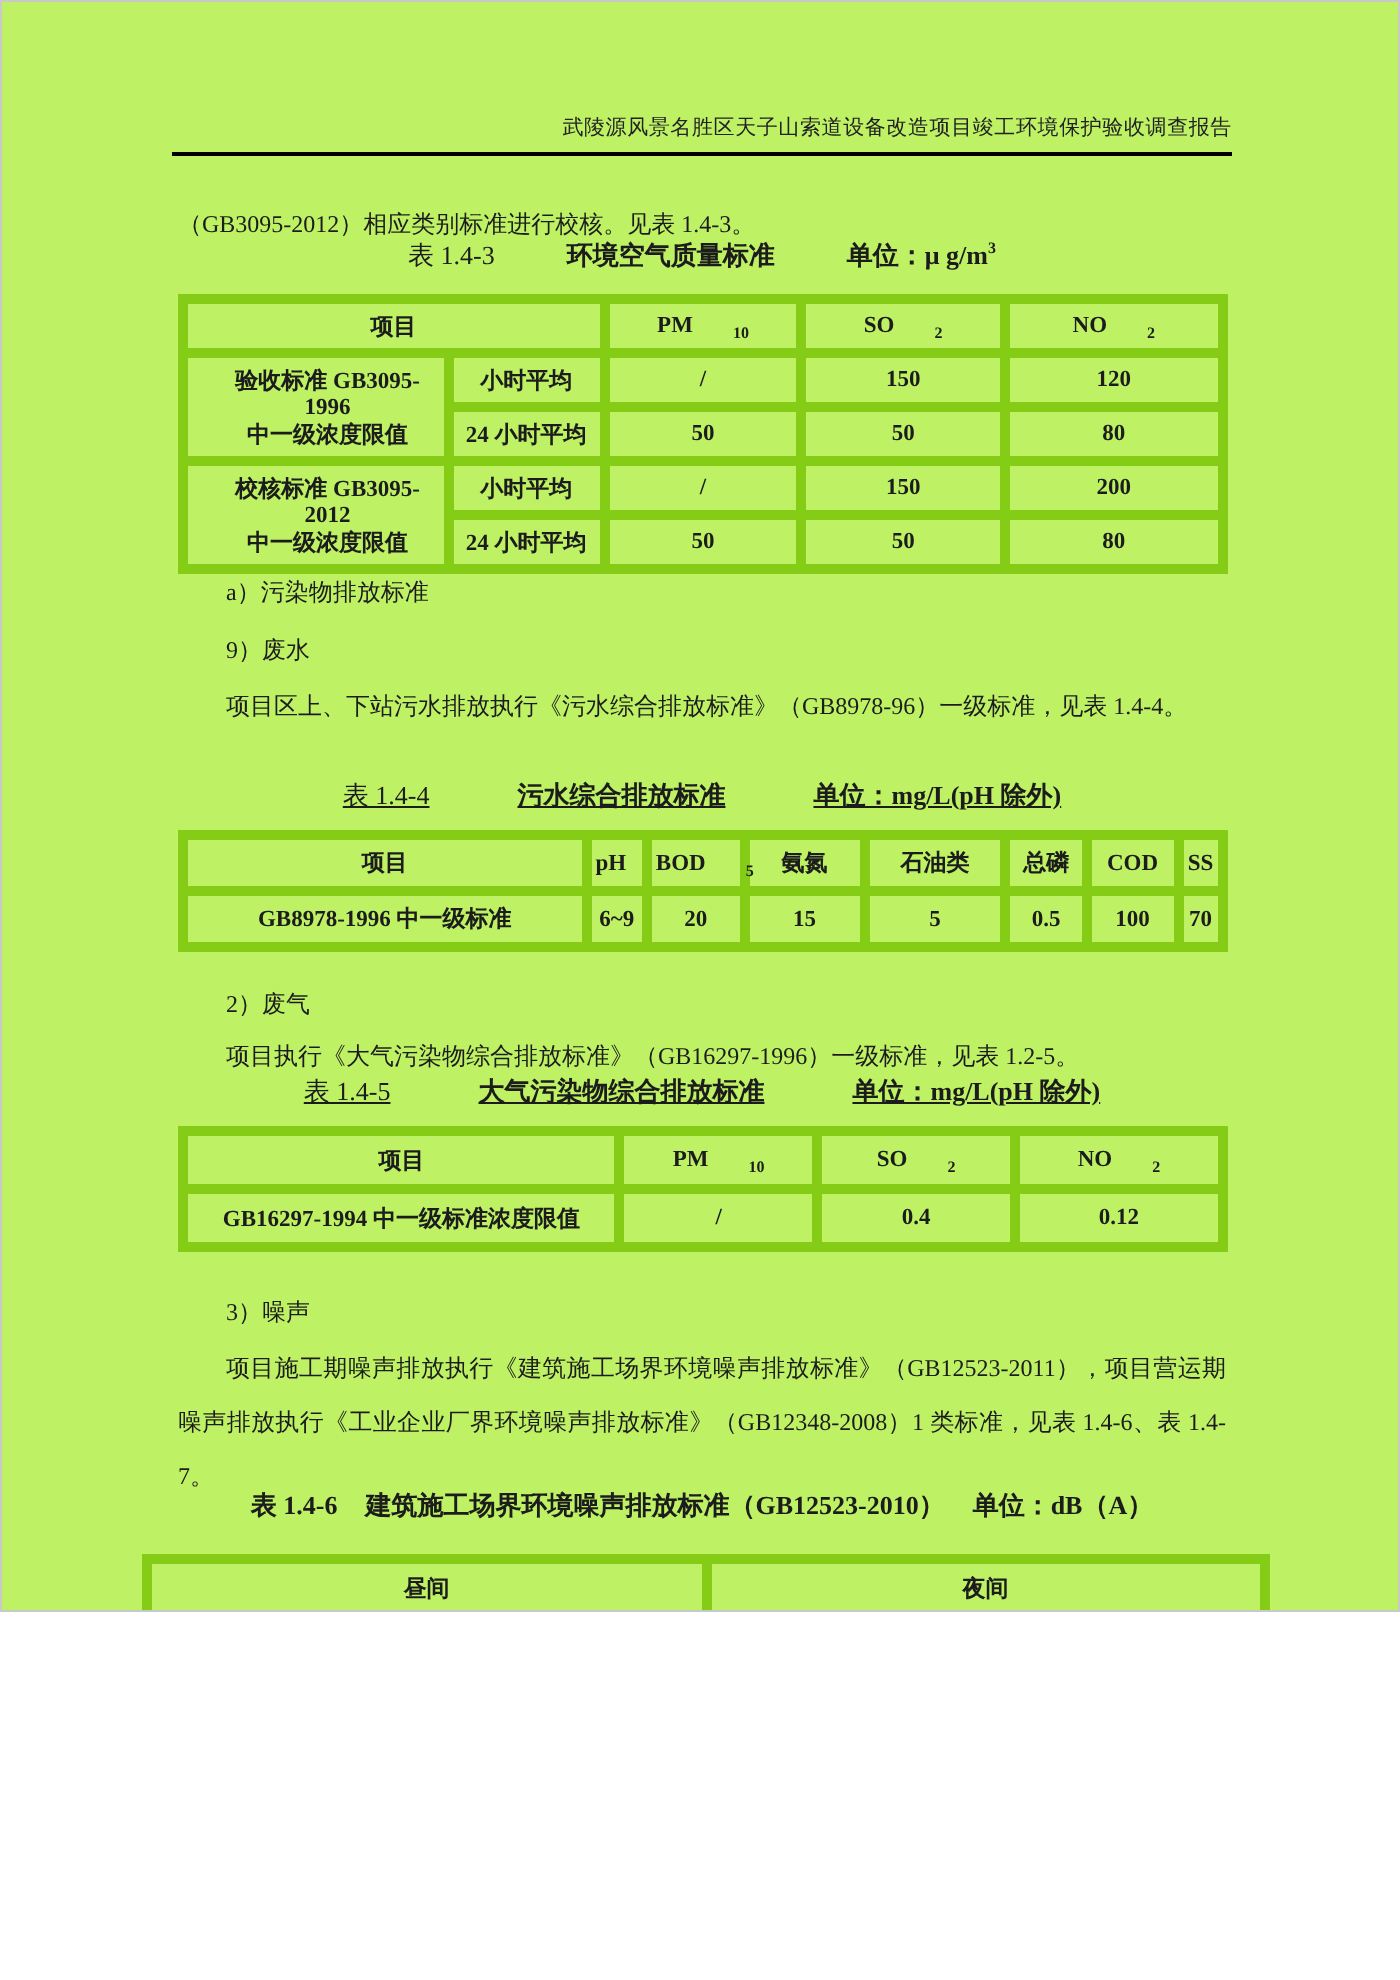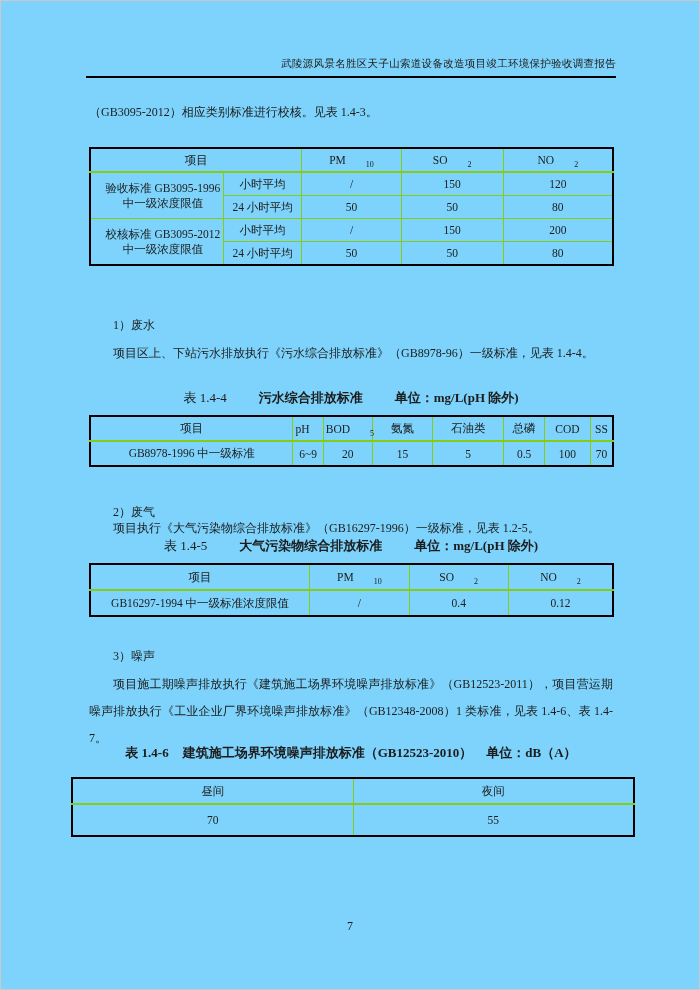--- a/index.html
+++ b/index.html
@@ -1,18 +1,18 @@
 <!DOCTYPE html>
 <html><head>
 <meta charset="utf-8">
 <style>
   html,body { margin:0; padding:0; background:#ffffff; }
   .page {
-    position:relative; width:700px; height:990px; box-sizing:border-box;
-    background:#7dd3fc; border:1px solid #c9c9c9; overflow:hidden;
+    position:relative; width:700px; height:806px; box-sizing:border-box;
+    background:#bef264; border:1px solid #c9c9c9; overflow:hidden;
     font-family:"Liberation Serif","DejaVu Serif",serif; color:#1c1c1c;
   }
   .doc-header {
     position:absolute; top:56px; left:85px; width:530px;
     text-align:right; font-size:10.5px; letter-spacing:0.3px; color:#222;
   }
   .header-rule {
     position:absolute; top:75px; left:85px; width:530px; height:2px; background:#000;
   }
   .blk { display:block;margin-left:12px; }
@@ -25,44 +25,49 @@
   }
   .tcaption .tnum { font-weight:normal; }
   .tcaption .ttitle, .tcaption .tunit { font-weight:bold; }
   .tcaption.bold-num .tnum { font-weight:bold; }
   table.tbl {
     position:absolute; left:88px; width:525px;
     border-collapse:collapse; table-layout:fixed;
     font-size:11.5px; text-align:center; color:#1c1c1c;
     border:2px solid #000;
   }
-  table.tbl td { border:1px solid #84cc16; padding:1px 2px; }
+  table.tbl td { border:5px solid #84cc16; padding:1px 2px;font-weight:bold; }
   table.tbl tr.hdr td { border-bottom-width:2px; }
   sub { font-size:8px; line-height:0;margin-left:20px; }
   sup { font-size:8px; line-height:0; }
-  .gap36 { gap:36px; } .gap44 { gap:32px; } .gap14 { gap:14px; }
+  .gap36 { gap:36px; } .gap44 { gap:44px;text-decoration:underline; } .gap14 { gap:14px; }
   .t3 td { height:20px; }
   .t4 td { height:21px; }
   .t5 td { height:22px; }
   .t6 { left:70px !important; width:564px !important; }
   .t6 td.h { height:22px; } .t6 td.d { height:28px; }
   .pagenum { position:absolute; top:918px; left:0; width:100%; text-align:center; font-size:12px; }
 </style>
 </head>
 <body>
 
 <div class="page">
 
   <div class="doc-header">
     <span>武陵源风景名胜区天子山索道设备改造项目竣工环境保护验收调查报告</span>
   </div>
   <div class="header-rule"></div>
 
   <p class="bodytext noindent" style="top:86px;">（GB3095-2012）相应类别标准进行校核。见表 1.4-3。</p>
 
+  <div class="tcaption gap36" style="top:118px;">
+    <span class="tnum">表 1.4-3</span>
+    <span class="ttitle">环境空气质量标准</span>
+    <span class="tunit"><span>单位：μ g/m</span><sup>3</sup></span>
+  </div>
 
   <table class="tbl t3" style="top:146px;">
     <colgroup>
         <col style="width:25.5%">
         <col style="width:15%">
         <col style="width:19%">
         <col style="width:19.5%">
         <col style="width:21%">
       </colgroup>
     <tbody>
@@ -100,21 +105,22 @@
     </tr>
     <tr>
       <td>24 小时平均</td>
       <td>50</td>
       <td>50</td>
       <td>80</td>
     </tr>
   </tbody>
     </table>
 
-  <p class="bodytext indent" style="top:299px;">1）废水</p>
+  <p class="bodytext indent" style="top:270px;">a）污染物排放标准</p>
+  <p class="bodytext indent" style="top:299px;">9）废水</p>
   <p class="bodytext indent" style="top:327px;">项目区上、下站污水排放执行《污水综合排放标准》（GB8978-96）一级标准，见表 1.4-4。</p>
 
   <div class="tcaption gap44" style="top:388px;">
     <span class="tnum">表 1.4-4</span>
     <span class="ttitle">污水综合排放标准</span>
     <span class="tunit">单位：mg/L(pH 除外)</span>
   </div>
 
   <table class="tbl t4" style="top:414px;">
     <colgroup>
@@ -144,21 +150,21 @@
       <td>20</td>
       <td>15</td>
       <td>5</td>
       <td>0.5</td>
       <td>100</td>
       <td>70</td>
     </tr>
   </tbody>
     </table>
 
-  <p class="bodytext indent" style="top:486px;">2）废气</p>
+  <p class="bodytext indent" style="top:476px;">2）废气</p>
   <p class="bodytext indent" style="top:502px;">项目执行《大气污染物综合排放标准》（GB16297-1996）一级标准，见表 1.2-5。</p>
 
   <div class="tcaption gap44" style="top:536px;">
     <span class="tnum">表 1.4-5</span>
     <span class="ttitle">大气污染物综合排放标准</span>
     <span class="tunit">单位：mg/L(pH 除外)</span>
   </div>
 
   <table class="tbl t5" style="top:562px;">
     <colgroup>

